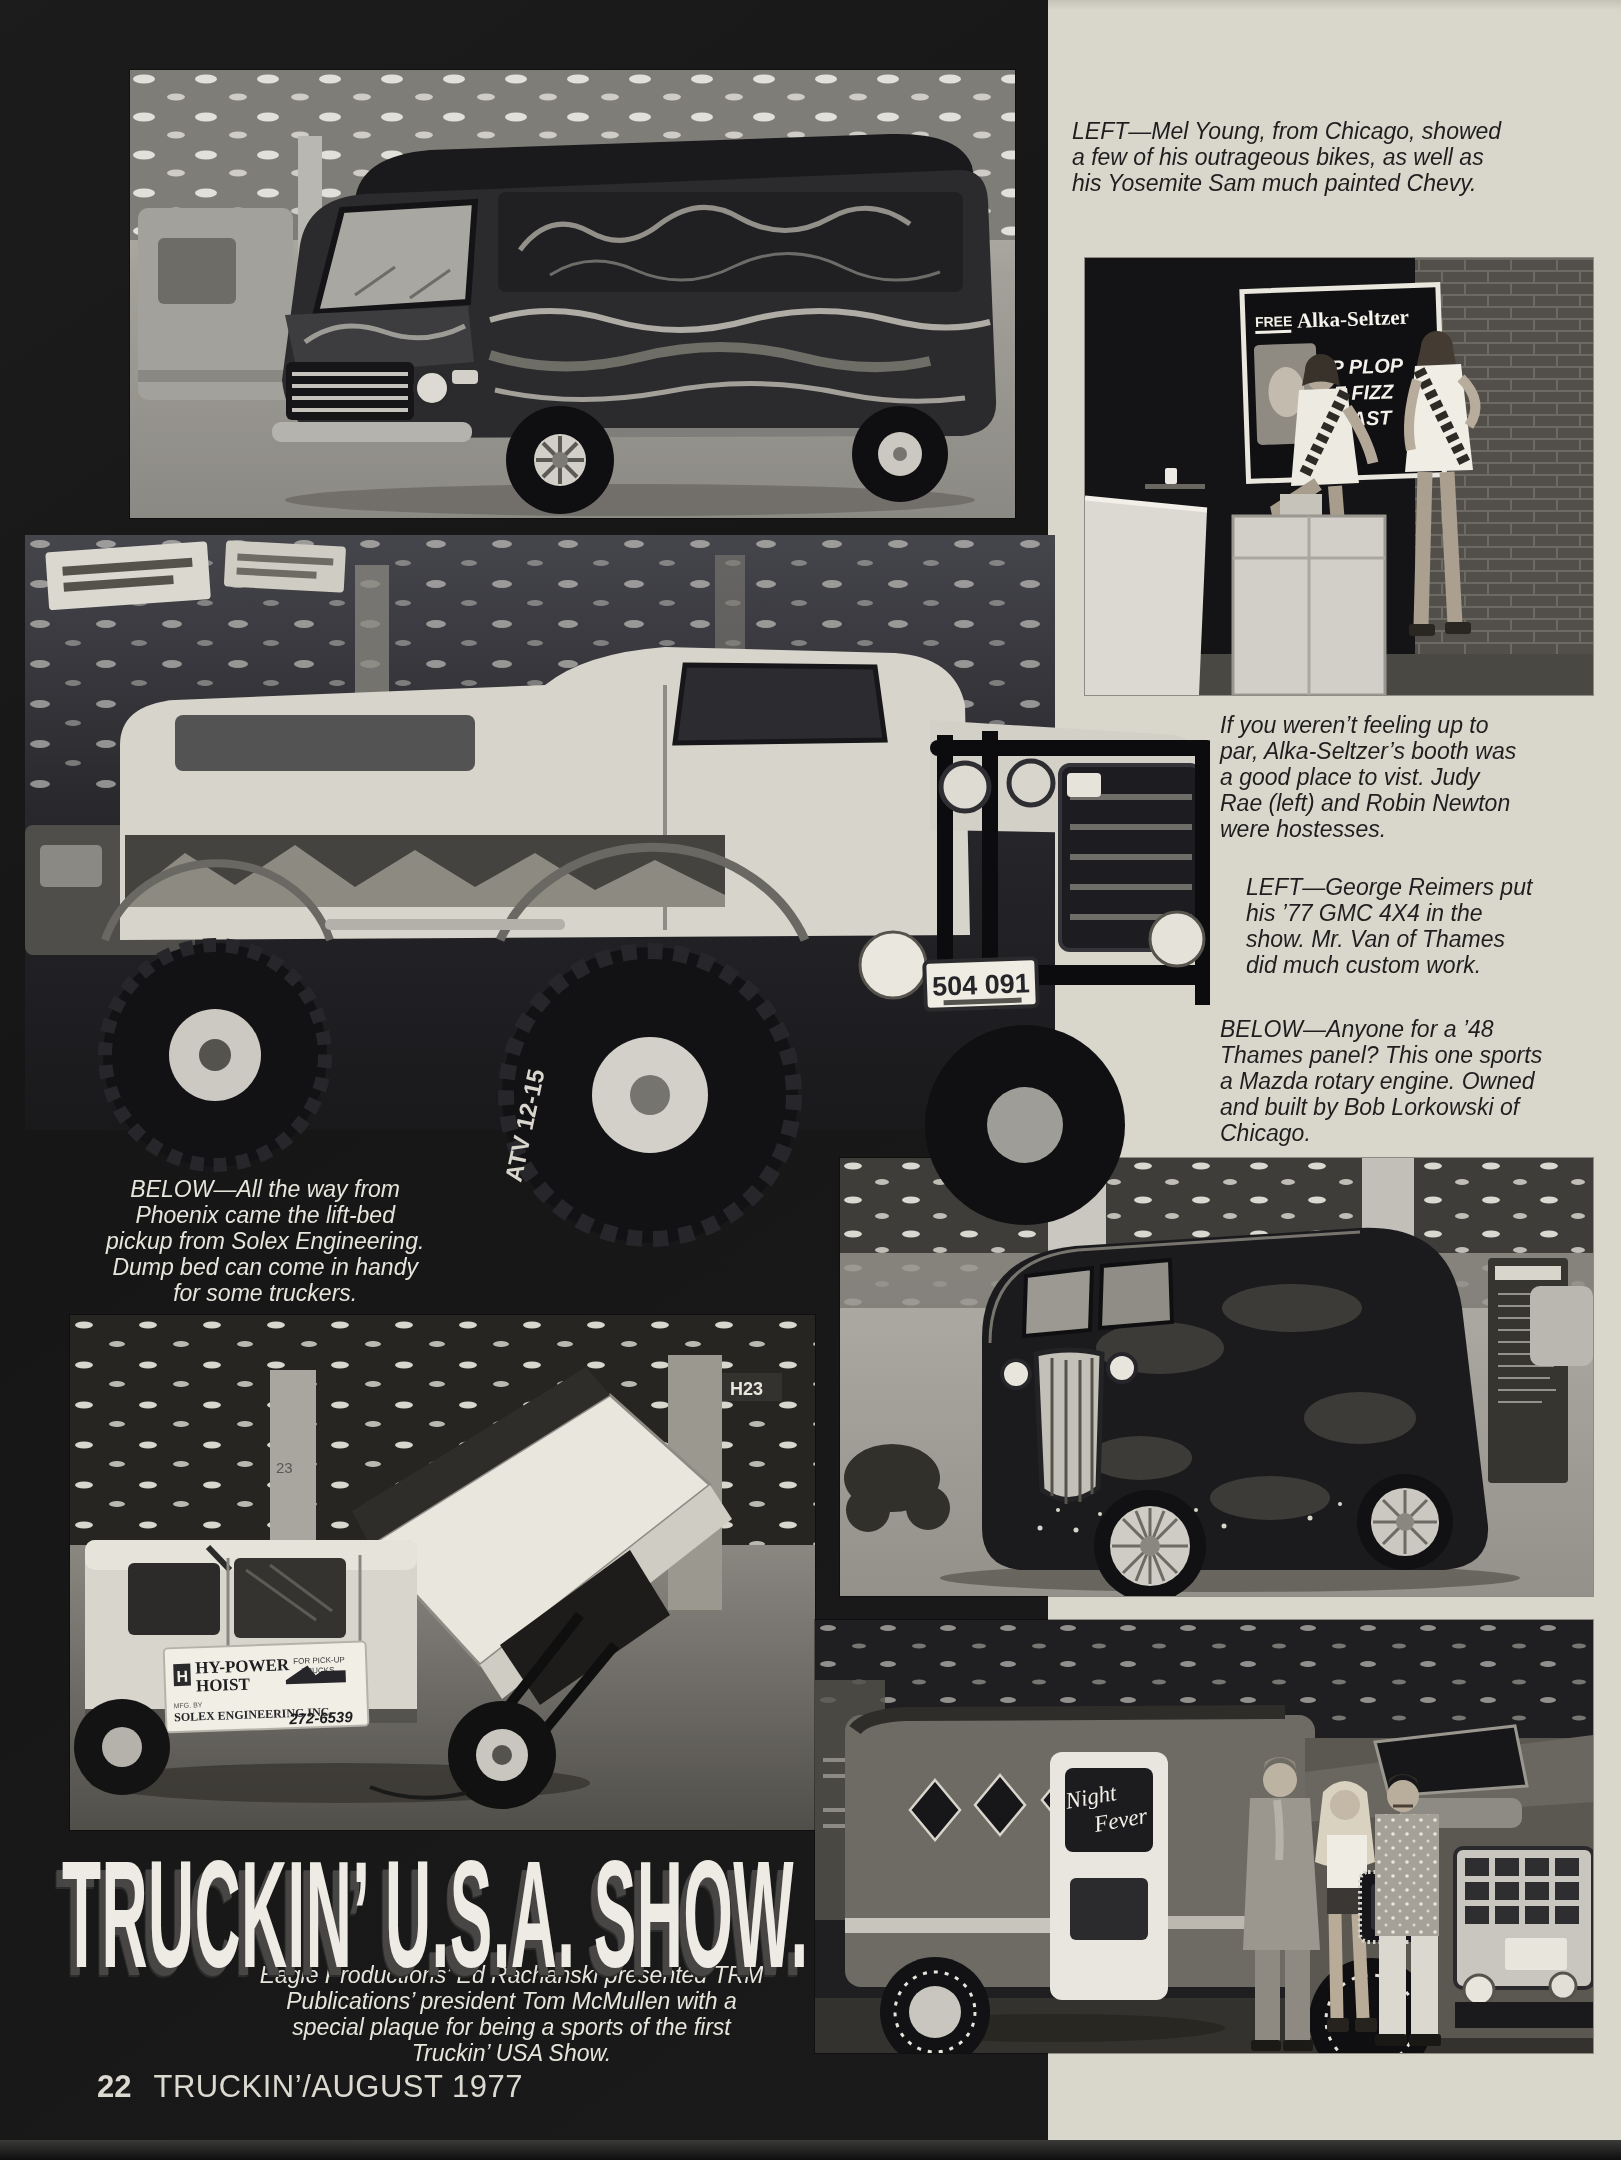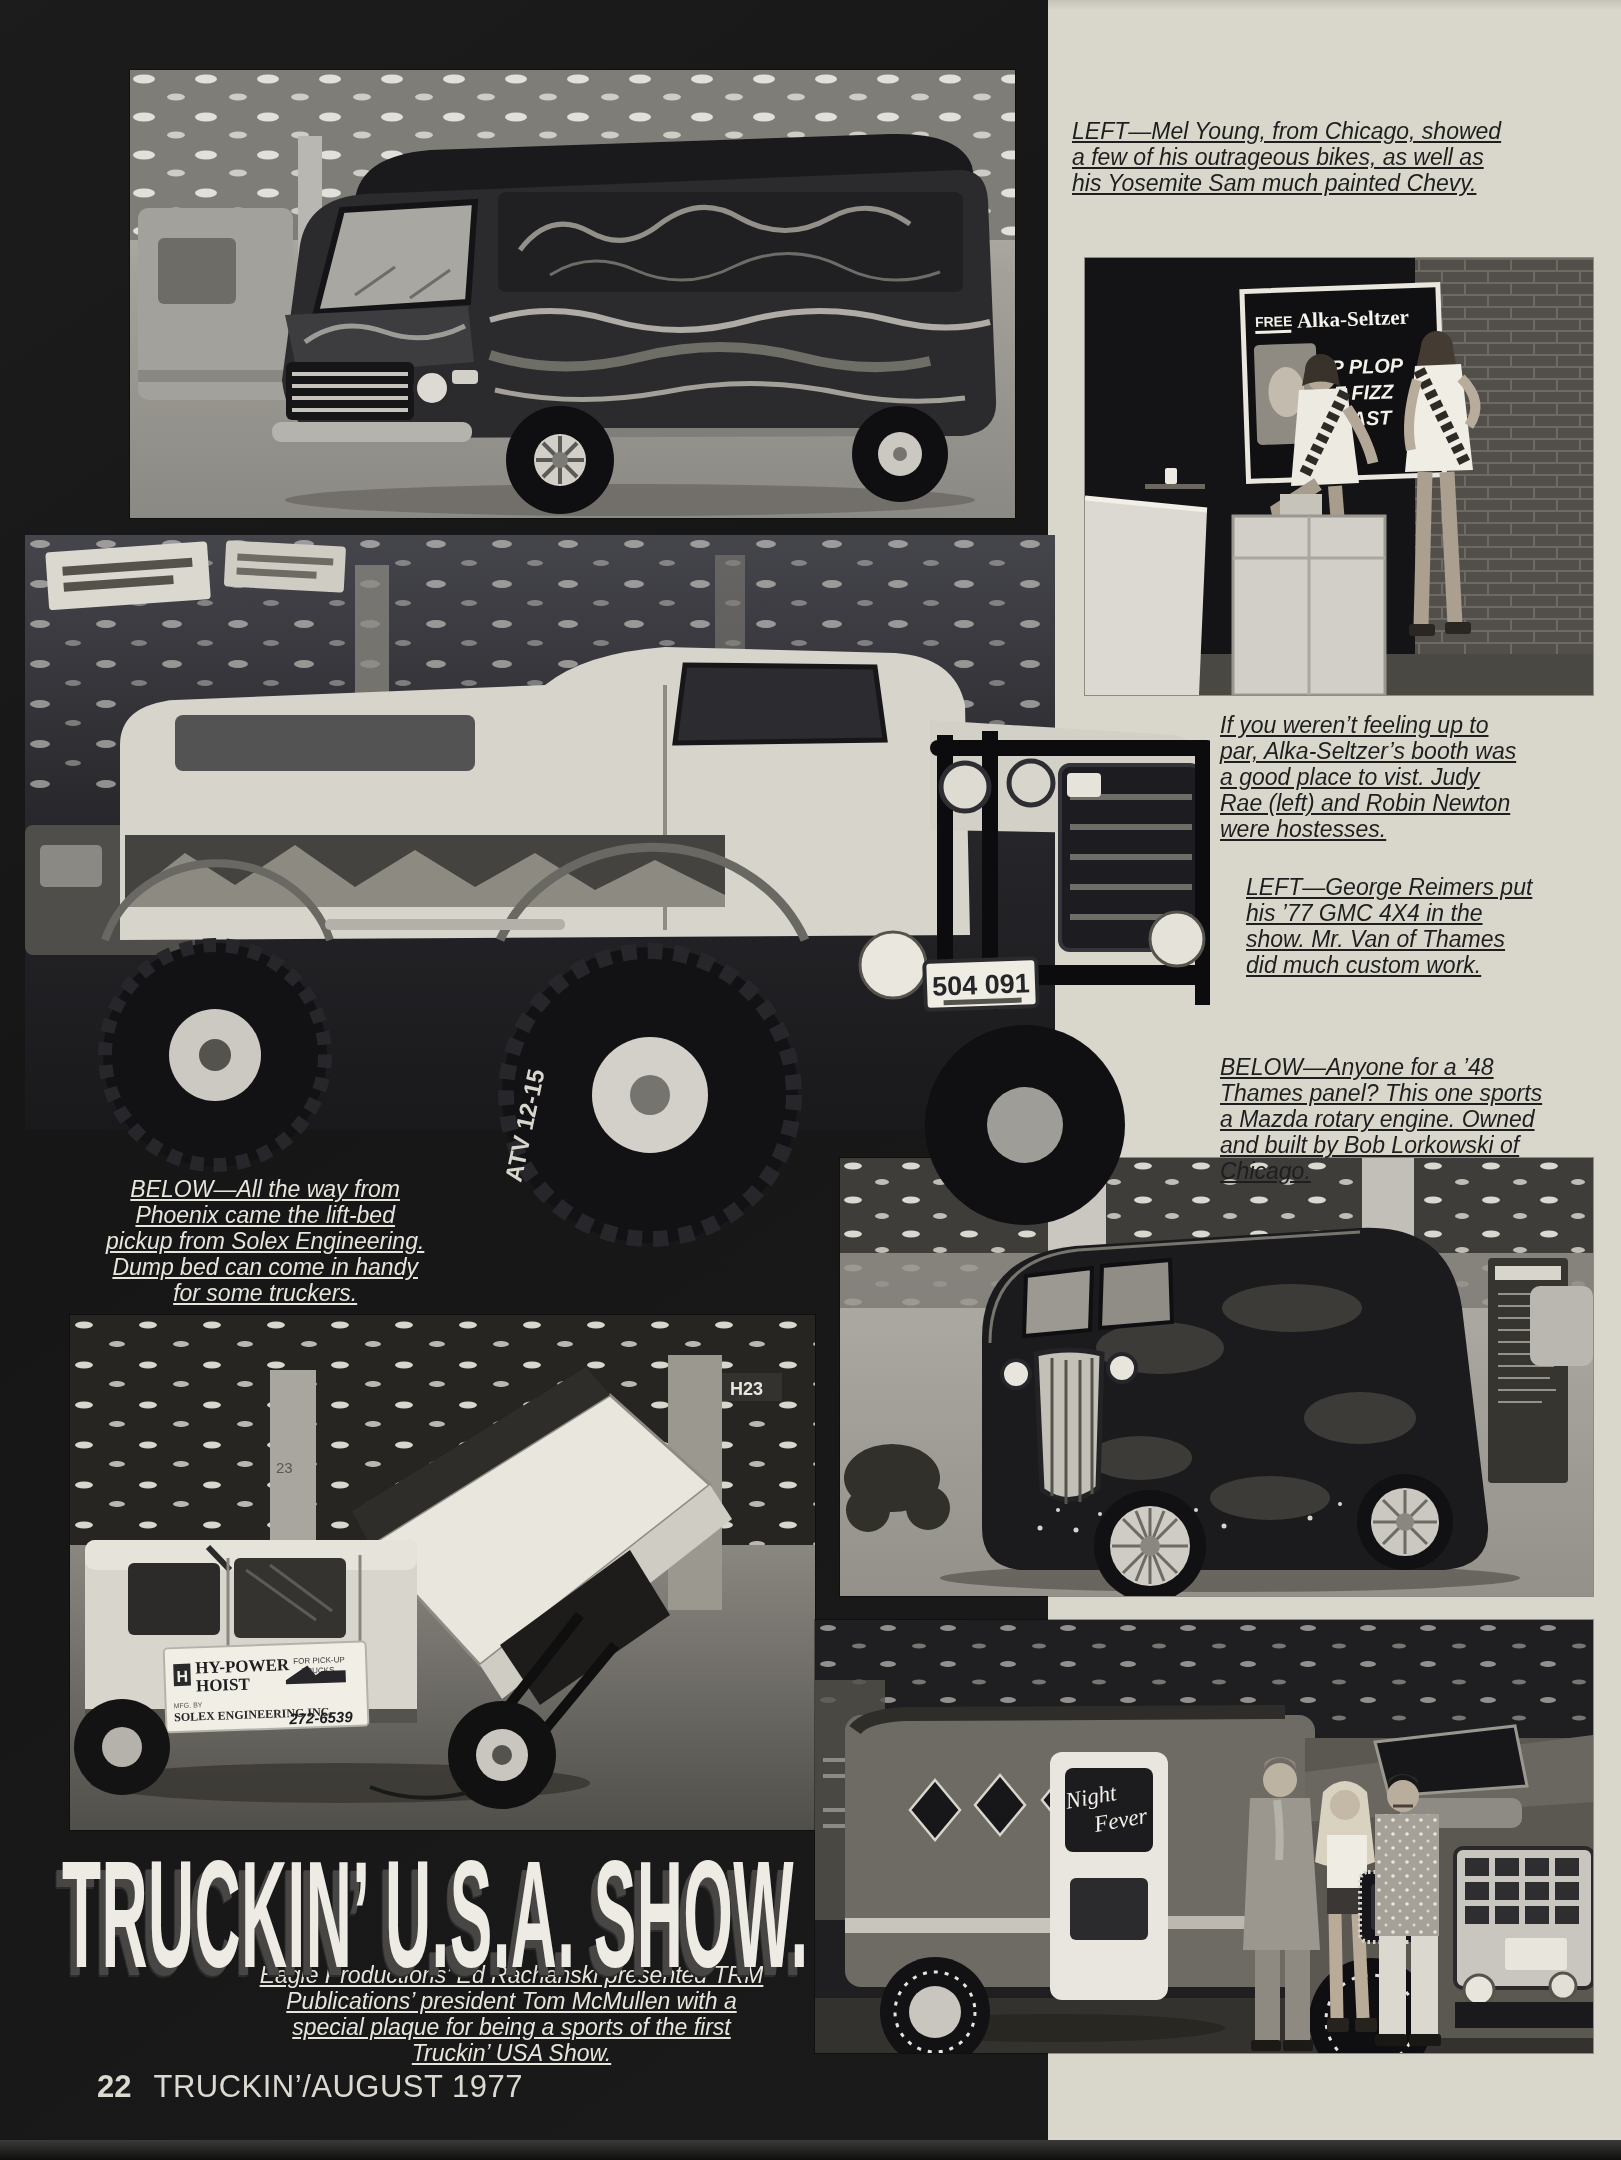--- a/index.html
+++ b/index.html
@@ -9,21 +9,21 @@
   }
   .ink{position:absolute;left:0;top:0;width:1048px;height:2140px;
     background:linear-gradient(145deg,#1c1c1c 0%,#161616 40%,#1a1a1a 100%);}
   .scan-bottom{position:absolute;left:0;top:2140px;width:1621px;height:20px;
     background:linear-gradient(#3a3a38,#0e0e0e);}
   .scan-top-right{position:absolute;left:1048px;top:0;width:573px;height:10px;
     background:linear-gradient(#c5c2b7,#d9d6cb);}
   .photo{position:absolute;overflow:hidden;background:#3a3a3a;box-shadow:0 0 0 1px rgba(0,0,0,.35);}
   .photo svg{display:block;width:100%;height:100%;}
   .photo-free{position:absolute;overflow:visible;background:transparent;box-shadow:none;}
-  .cap{position:absolute;font:italic 23px/26px "Liberation Sans",sans-serif;color:#1e1e1e;text-decoration:underline;}
+  .cap{position:absolute;font:italic 23px/26px "Liberation Sans",sans-serif;color:#1e1e1e;}
   .cap .ln{white-space:pre;}
   .cap-white{color:#e7e5dc;text-align:center;}
   .cap-right{}
   .headline{
     position:absolute;left:62px;top:1838px;height:152px;
     font-family:"Liberation Sans",sans-serif;font-weight:bold;font-size:152px;line-height:1;
     color:#edebe3;white-space:nowrap;letter-spacing:1px;
     transform:scaleX(0.42);transform-origin:0 0;
     text-shadow:-15px 8px 0 #474645, -17px 10px 0 #2c2c2b;
     z-index:7;
@@ -502,21 +502,21 @@
     <div class="ln">were hostesses.</div>
   </div>
 
   <div class="cap z6" style="left:1220px;top:874px;margin-left:26px;">
     <div class="ln">LEFT—George Reimers put</div>
     <div class="ln">his ’77 GMC 4X4 in the</div>
     <div class="ln">show. Mr. Van of Thames</div>
     <div class="ln">did much custom work.</div>
   </div>
 
-  <div class="cap z6" style="left:1220px;top:1016px;margin-top:38px;">
+  <div class="cap z6" style="left:1220px;top:1016px;">
     <div class="ln">BELOW—Anyone for a ’48</div>
     <div class="ln">Thames panel? This one sports</div>
     <div class="ln">a Mazda rotary engine. Owned</div>
     <div class="ln">and built by Bob Lorkowski of</div>
     <div class="ln">Chicago.</div>
   </div>
 
   <div class="cap cap-white z6" style="left:106px;top:1176px;">
     <div class="ln">BELOW—All the way from</div>
     <div class="ln">Phoenix came the lift-bed</div>

